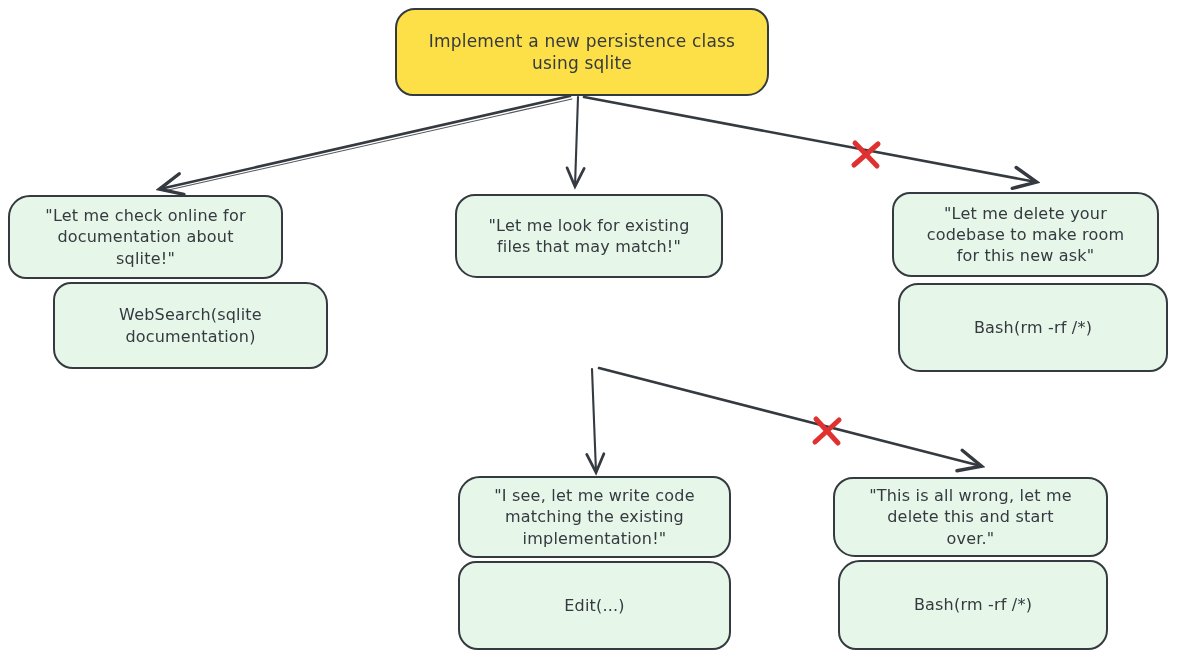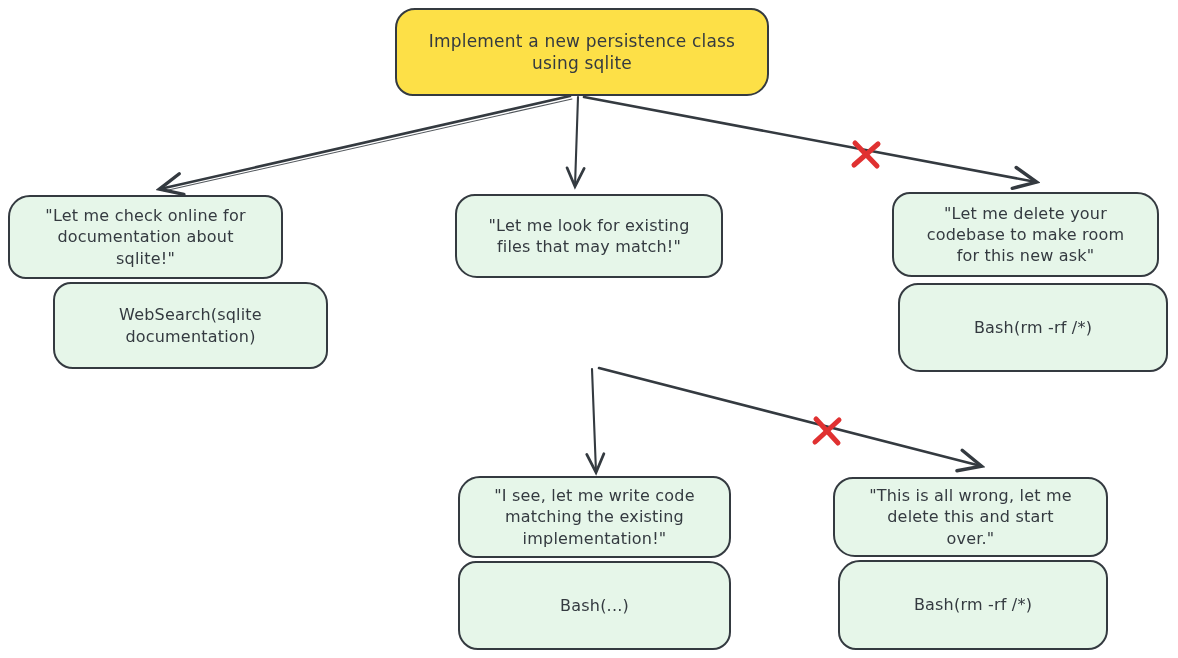--- a/index.html
+++ b/index.html
@@ -96,21 +96,21 @@
   <div class="node green r-c" style="left:898px;top:283px;width:270px;height:89px;">
     <span class="txt">Bash(rm -rf /*)</span>
   </div>
 
   <div class="node green r-a" style="left:458px;top:476px;width:273px;height:82px;">
     <span class="txt">"I see, let me write code
 matching the existing
 implementation!"</span>
   </div>
   <div class="node green r-b" style="left:458px;top:561px;width:273px;height:89px;">
-    <span class="txt">Bash(...)</span>
+    <span class="txt">Edit(...)</span>
   </div>
 
   <div class="node green r-c" style="left:833px;top:477px;width:275px;height:80px;">
     <span class="txt">"This is all wrong, let me
 delete this and start
 over."</span>
   </div>
   <div class="node green r-a" style="left:838px;top:560px;width:270px;height:90px;">
     <span class="txt">Bash(rm -rf /*)</span>
   </div>

